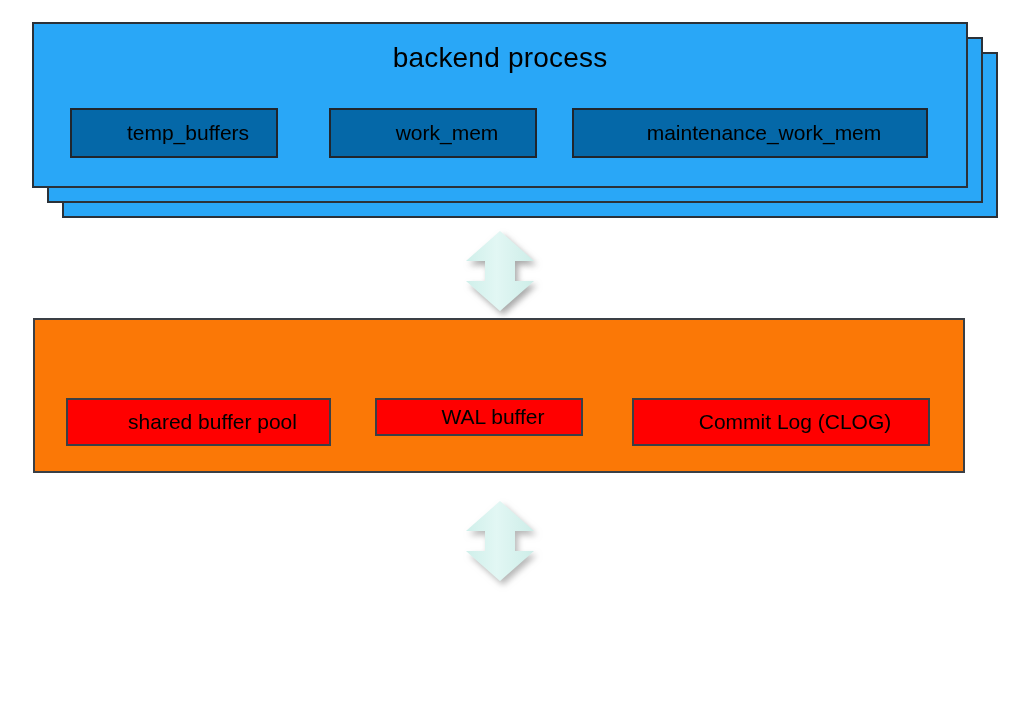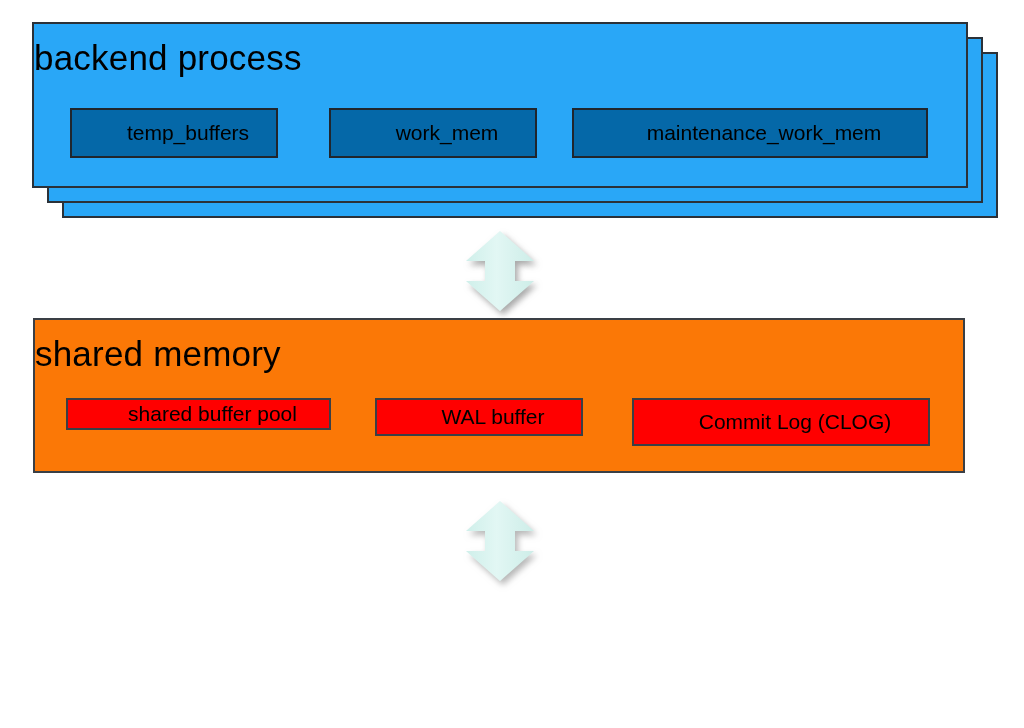--- a/index.html
+++ b/index.html
@@ -36,21 +36,22 @@
   }
   .proc-back-3 { left: 62px;  top: 52px;  width: 936px; height: 166px; }
   .proc-back-2 { left: 47px;  top: 37px;  width: 936px; height: 166px; }
   .proc-front  { left: 32px;  top: 22px;  width: 936px; height: 166px; }
 
   .card-title {
     position: absolute;
     left: 0;
     right: 0;
     top: 16px;
-    font-size: 35px;
+    text-align: center;
+    font-size: 28px;
     line-height: 36px;
     letter-spacing: 0.2px;
     white-space: nowrap;
   }
 
   .inner-box {
     position: absolute;
     box-sizing: border-box;
     display: flex;
     align-items: center;
@@ -77,21 +78,21 @@
   
   .shared-mem {
     left: 33px;
     top: 318px;
     width: 932px;
     height: 155px;
     background: #FB7806;
     border: 2px solid #3a3f45;
     box-sizing: border-box;
   }
-  .s-pool { left: 31px;  top: 78px; width: 265px; height: 32px; }
+  .s-pool { left: 31px;  top: 78px; width: 265px; height: 48px; }
   .s-wal  { left: 340px; top: 78px; width: 208px; height: 38px; }
   .s-clog { left: 597px; top: 78px; width: 298px; height: 48px; }
 
   
   .arrow {
     position: absolute;
     width: 74px;
     height: 82px;
   }
   .arrow-top    { left: 463px; top: 230px; }
@@ -151,21 +152,20 @@
           <stop offset="0%" stop-color="#CFEFEA"></stop>
           <stop offset="45%" stop-color="#E2F7F4"></stop>
           <stop offset="100%" stop-color="#CDEDE8"></stop>
         </linearGradient>
       </defs>
       <polygon filter="url(#sh1)" fill="url(#ag1)" points="37,1 71,31 52,31 52,51 71,51 37,81 3,51 22,51 22,31 3,31"></polygon>
     </svg>
   </div>
 
   <div class="node shared-mem">
-    <div class="card-title">shared memory</div>
 
     <div class="inner-box inner-red s-pool">
       <span>shared buffer pool</span>
     </div>
 
     <div class="inner-box inner-red s-wal">
       <span>WAL buffer</span>
     </div>
 
     <div class="inner-box inner-red s-clog">

